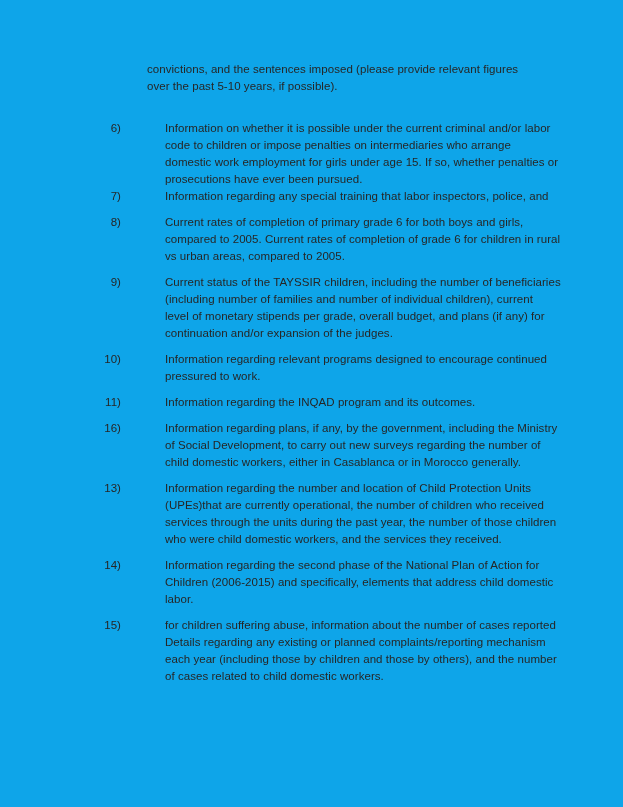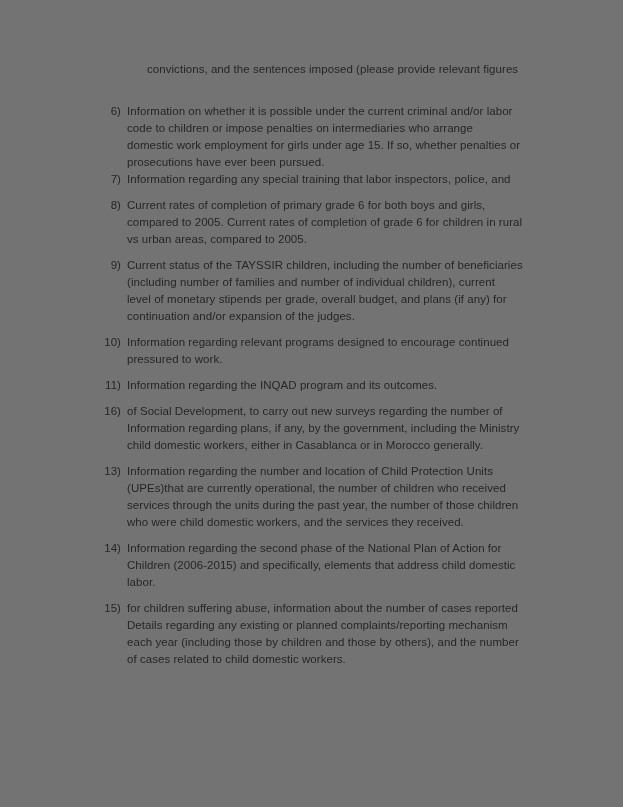--- a/index.html
+++ b/index.html
@@ -4,21 +4,21 @@
 <style>
   html, body {
     margin: 0;
     padding: 0;
     background: #ffffff;
   }
   .page {
     position: relative;
     width: 623px;
     height: 807px;
-    background: #737373;
+    background: #0ea5e9;
     overflow: hidden;
     font-family: "Liberation Sans", sans-serif;
     font-size: 11.5px;
     line-height: 17px;
     color: #262626;
     letter-spacing: 0.05px;
   }
   .content {
     padding-top: 61px;
   }
@@ -37,30 +37,31 @@
   }
   .item.gap-large { margin-top: 25px; }
   .item.gap-none  { margin-top: 0px;  }
   .item .num {
     flex: 0 0 22px;
     width: 22px;
     text-align: right;
     padding-right: 6px;
     white-space: nowrap;
   }
-  .item .body { flex: 1 1 auto; }
+  .item .body { flex: 1 1 auto; margin-left: 38px; }
   .ln { white-space: nowrap; }
 </style>
 </head>
 <body>
 
 <div class="page">
   <div class="content">
     <div class="intro" id="intro">
         <div class="ln">convictions, and the sentences imposed (please provide relevant figures</div>
+        <div class="ln">over the past 5-10 years, if possible).</div>
       </div>
     <div class="items" id="items">
         <div class="item gap-large">
           <div class="num">6)</div>
           <div class="body">
             <div class="ln">Information on whether it is possible under the current criminal and/or labor</div>
             <div class="ln">code to children or impose penalties on intermediaries who arrange</div>
             <div class="ln">domestic work employment for girls under age 15. If so, whether penalties or</div>
             <div class="ln">prosecutions have ever been pursued.</div>
           </div>
@@ -97,22 +98,22 @@
         </div>
         <div class="item">
           <div class="num">11)</div>
           <div class="body">
             <div class="ln">Information regarding the INQAD program and its outcomes.</div>
           </div>
         </div>
         <div class="item">
           <div class="num">16)</div>
           <div class="body">
+            <div class="ln">Information regarding plans, if any, by the government, including the Ministry</div>
             <div class="ln">of Social Development, to carry out new surveys regarding the number of</div>
-            <div class="ln">Information regarding plans, if any, by the government, including the Ministry</div>
             <div class="ln">child domestic workers, either in Casablanca or in Morocco generally.</div>
           </div>
         </div>
         <div class="item">
           <div class="num">13)</div>
           <div class="body">
             <div class="ln">Information regarding the number and location of Child Protection Units</div>
             <div class="ln">(UPEs)that are currently operational, the number of children who received</div>
             <div class="ln">services through the units during the past year, the number of those children</div>
             <div class="ln">who were child domestic workers, and the services they received.</div>

